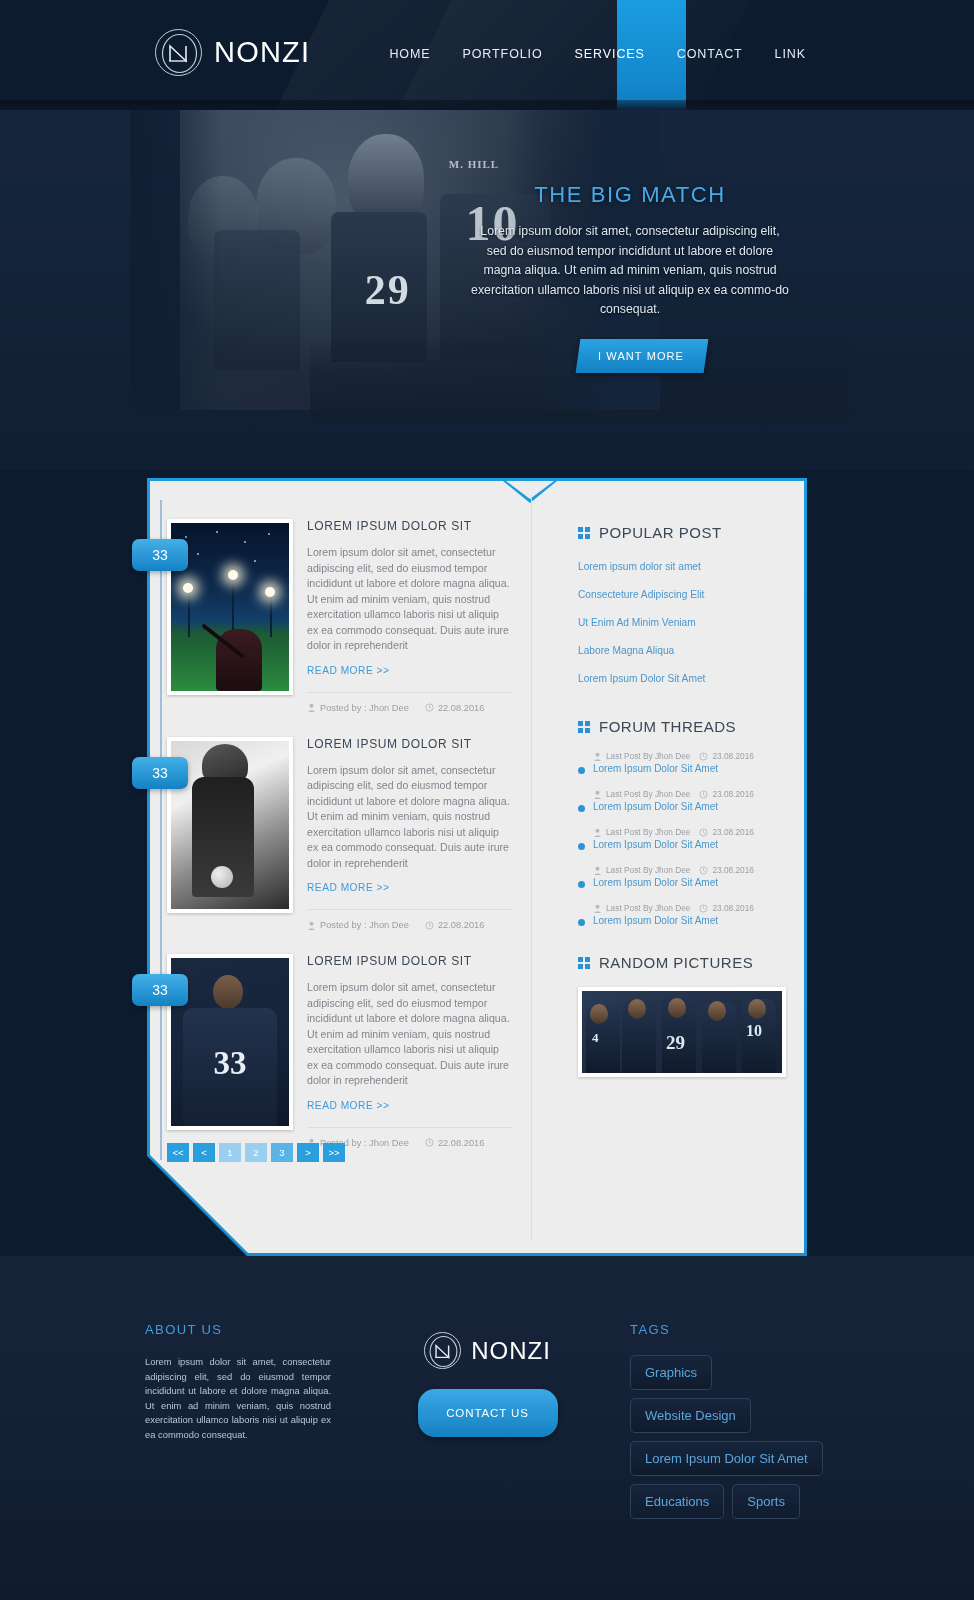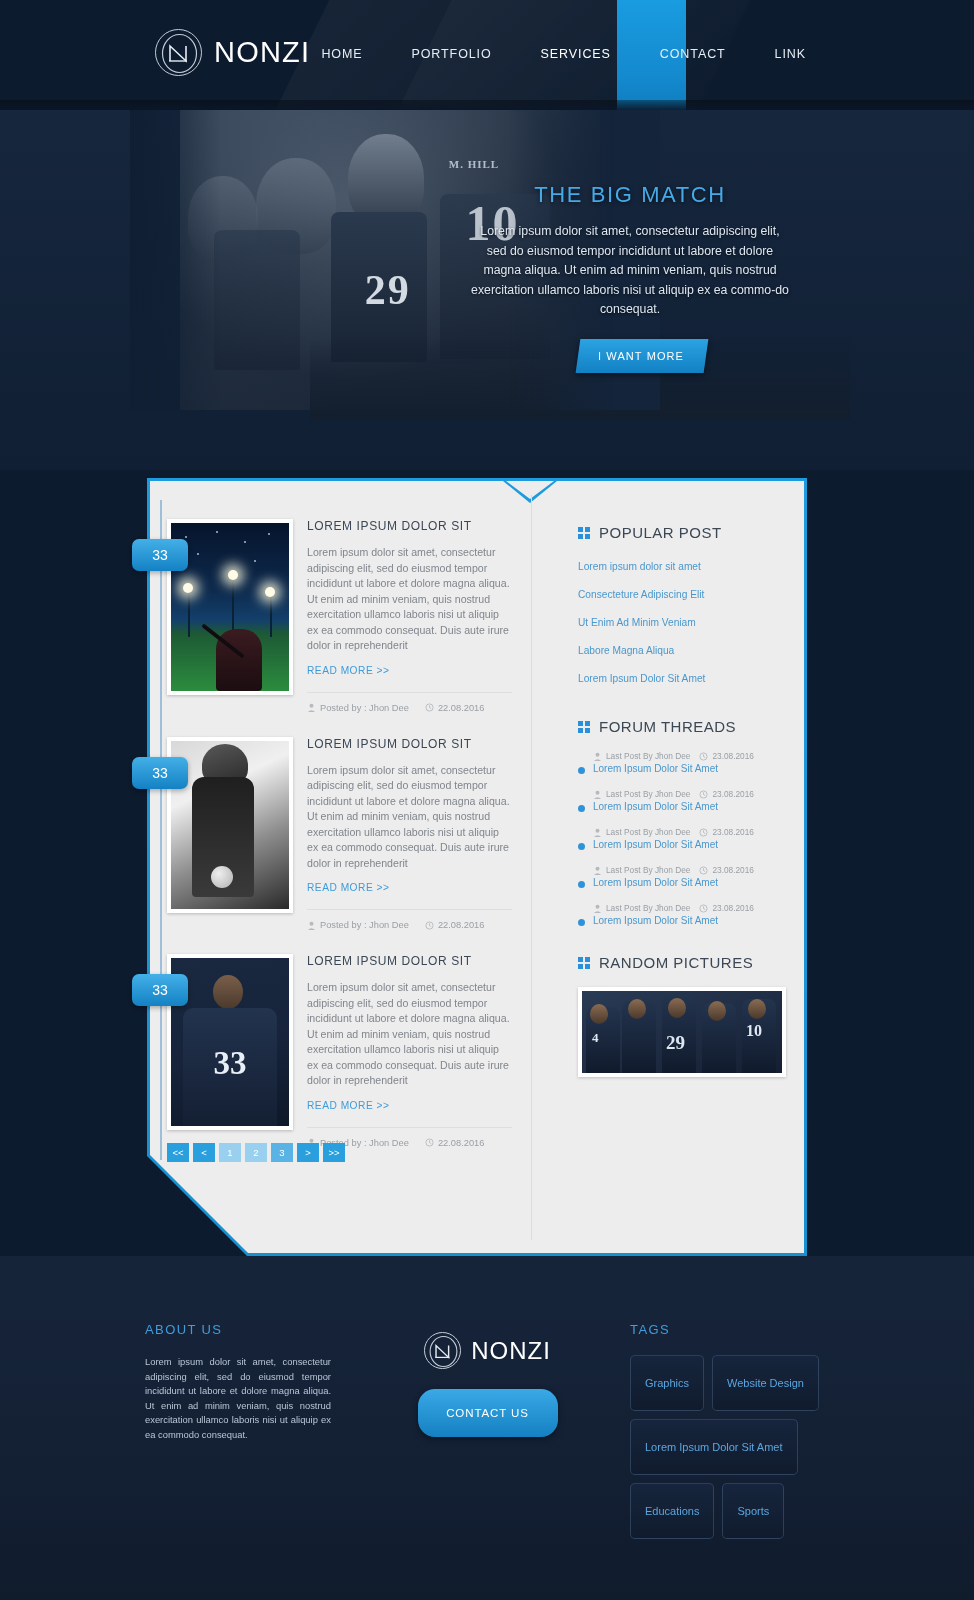--- a/index.html
+++ b/index.html
@@ -34,21 +34,21 @@
   }
   .brand { position:absolute; left:155px; top:29px; display:flex; align-items:center; gap:12px; }
   .logo-mark {
     width:47px; height:47px; border-radius:50%;
     border:1.6px solid #c3cdd8; position:relative;
   }
   .logo-mark svg { position:absolute; left:0; top:0; }
   .brand-name {
     color:#fff; font-size:29px; letter-spacing:1.2px; font-weight:400;
   }
-  .nav { position:absolute; right:152px; top:47px; display:flex; align-items:center; gap:17px; }
+  .nav { position:absolute; right:152px; top:47px; display:flex; align-items:center; gap:0; }
   .nav a {
     color:#e7eef6; font-size:12.5px; letter-spacing:.9px; text-decoration:none;
     padding:0 16px; display:inline-block;
   }
   .nav a.active { color:#fff; }
   .nav-active-bg {
     position:absolute; top:0; left:617px; width:69px; height:112px;
     background:linear-gradient(180deg,#1a9ce0 0%,#1489ce 70%,#0f7cbd 100%);
   }
   .nav-ribbon {
@@ -315,22 +315,22 @@
     border-radius:17px; color:#fff; font-size:11.5px; letter-spacing:.9px;
     background:linear-gradient(180deg,#3aa9e6,#1480c2);
     box-shadow:0 2px 6px rgba(0,0,0,.4);
   }
 
   .f-tags { position:absolute; left:630px; top:66px; width:200px; }
   .tags-wrap { display:flex; flex-wrap:wrap; gap:8px; }
   .tag {
     background:linear-gradient(180deg,#16253d,#101b2d);
     border:1px solid rgba(120,150,185,.28);
-    border-radius:5px; color:#5ba6de; font-size:11px;
-    padding:21px 14px; cursor:pointer; white-space:nowrap;
+    border-radius:5px; color:#5ba6de; font-size:13px;
+    padding:9px 14px; cursor:pointer; white-space:nowrap;
   }
 </style>
 </head>
 <body>
 
 <div class="page">
 
   <div class="header">
     <div class="header-diag"></div>
     <div class="header-diag2"></div>

